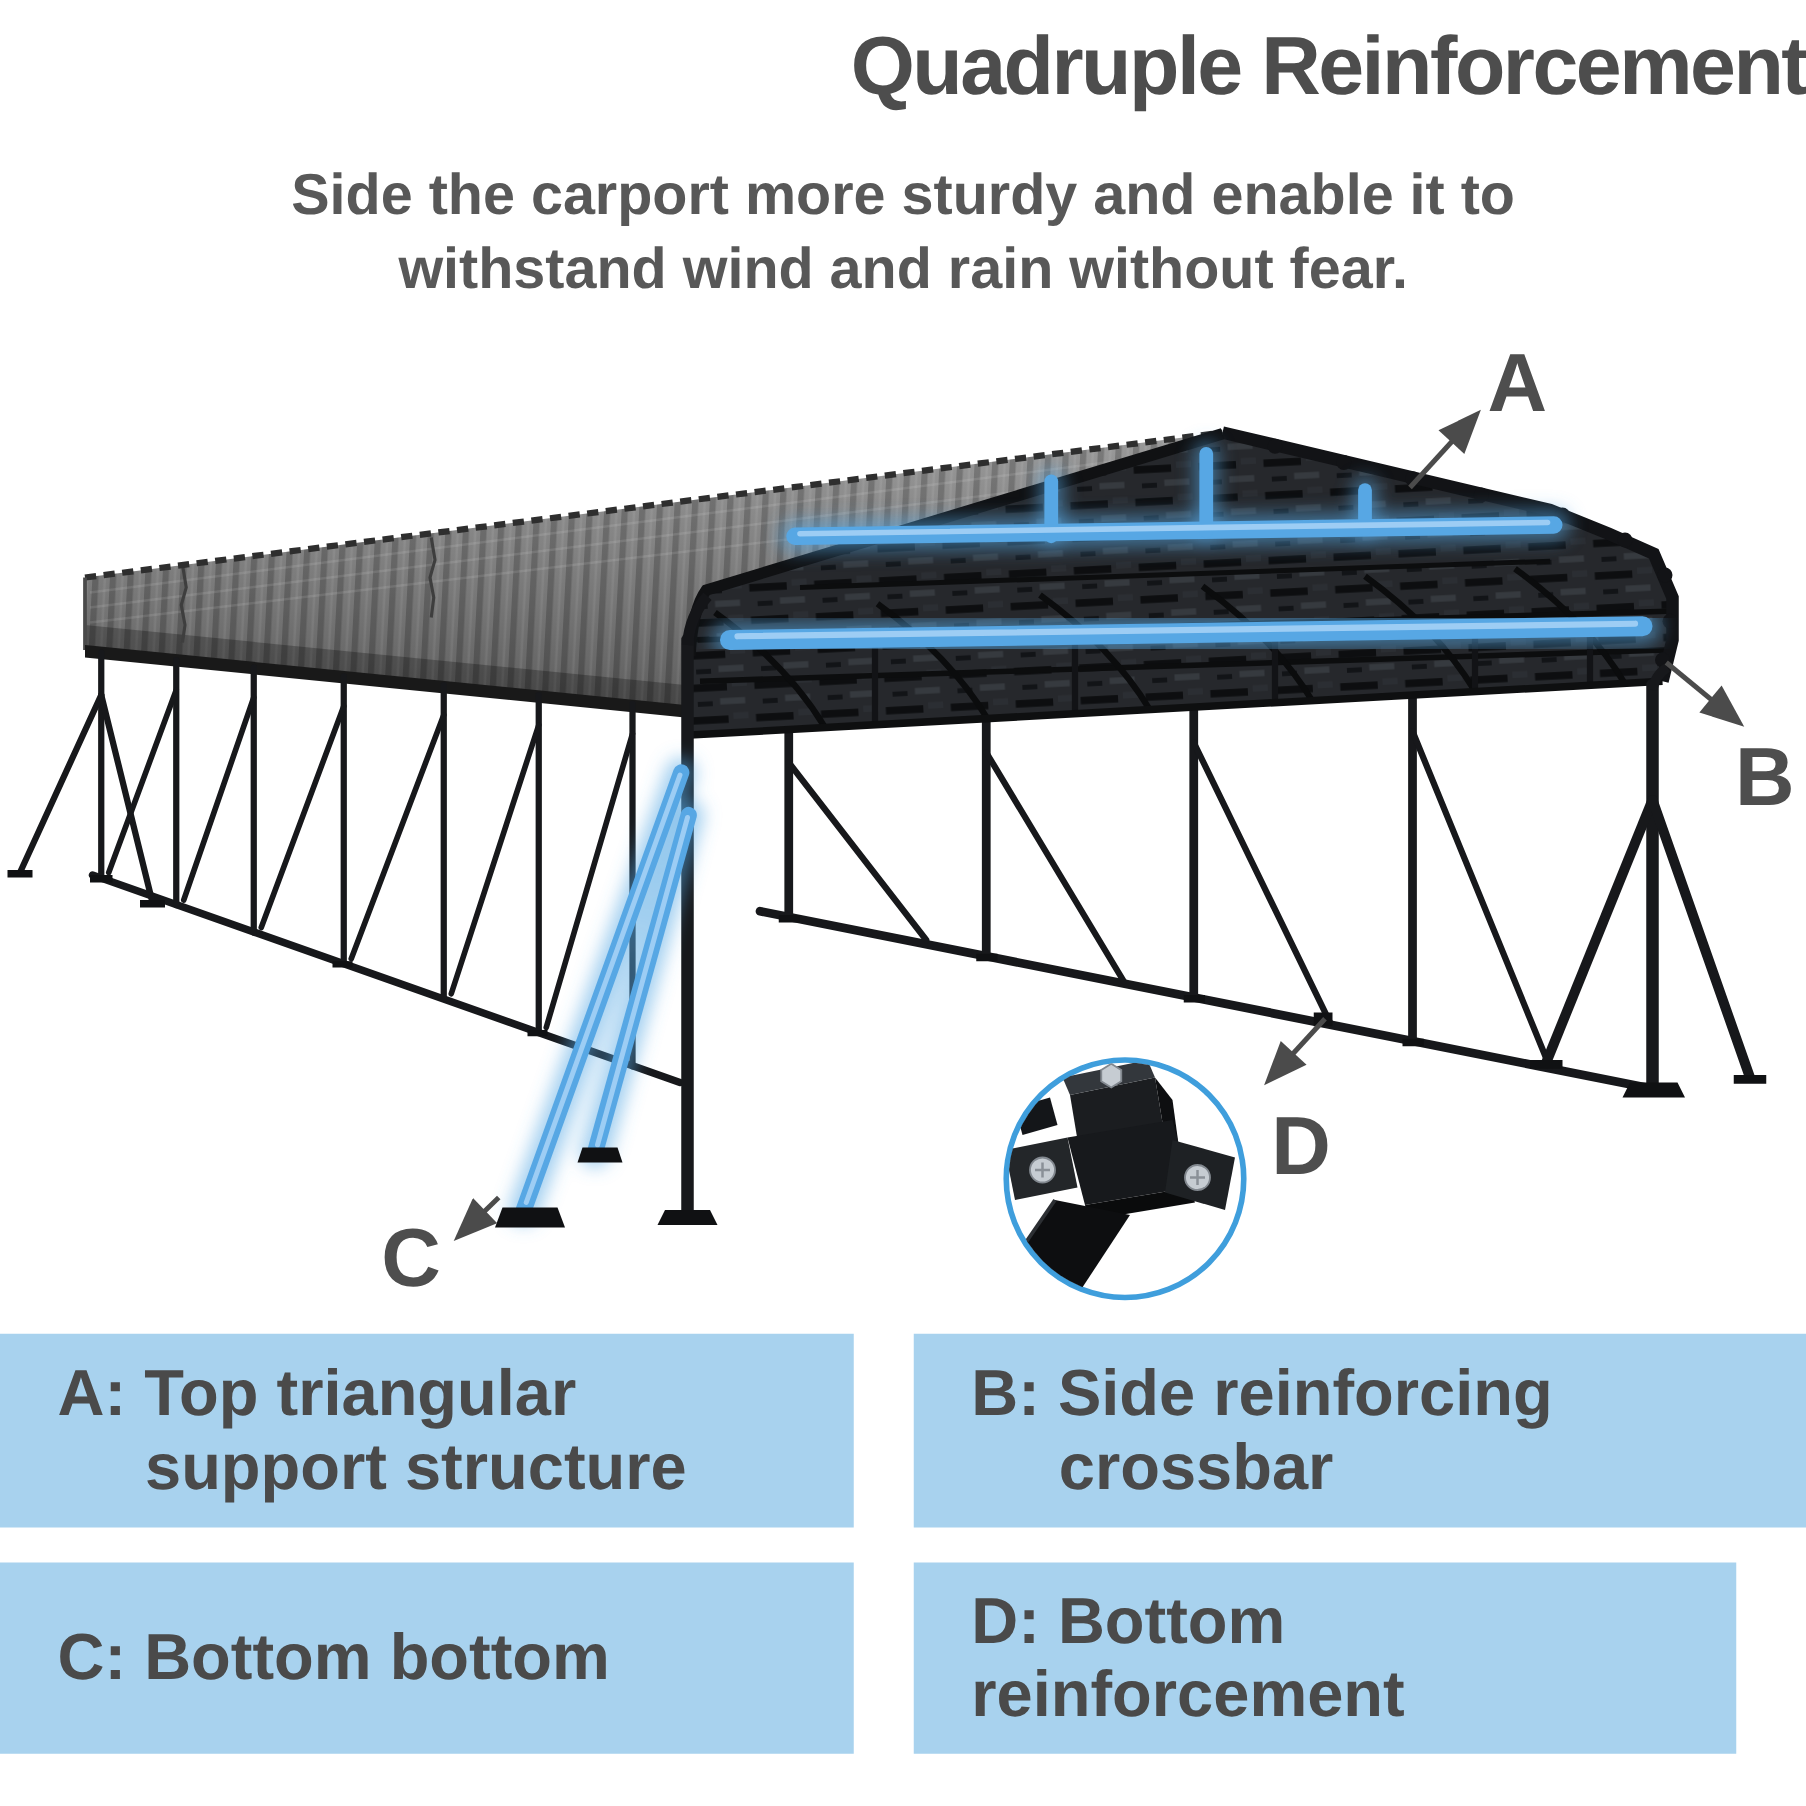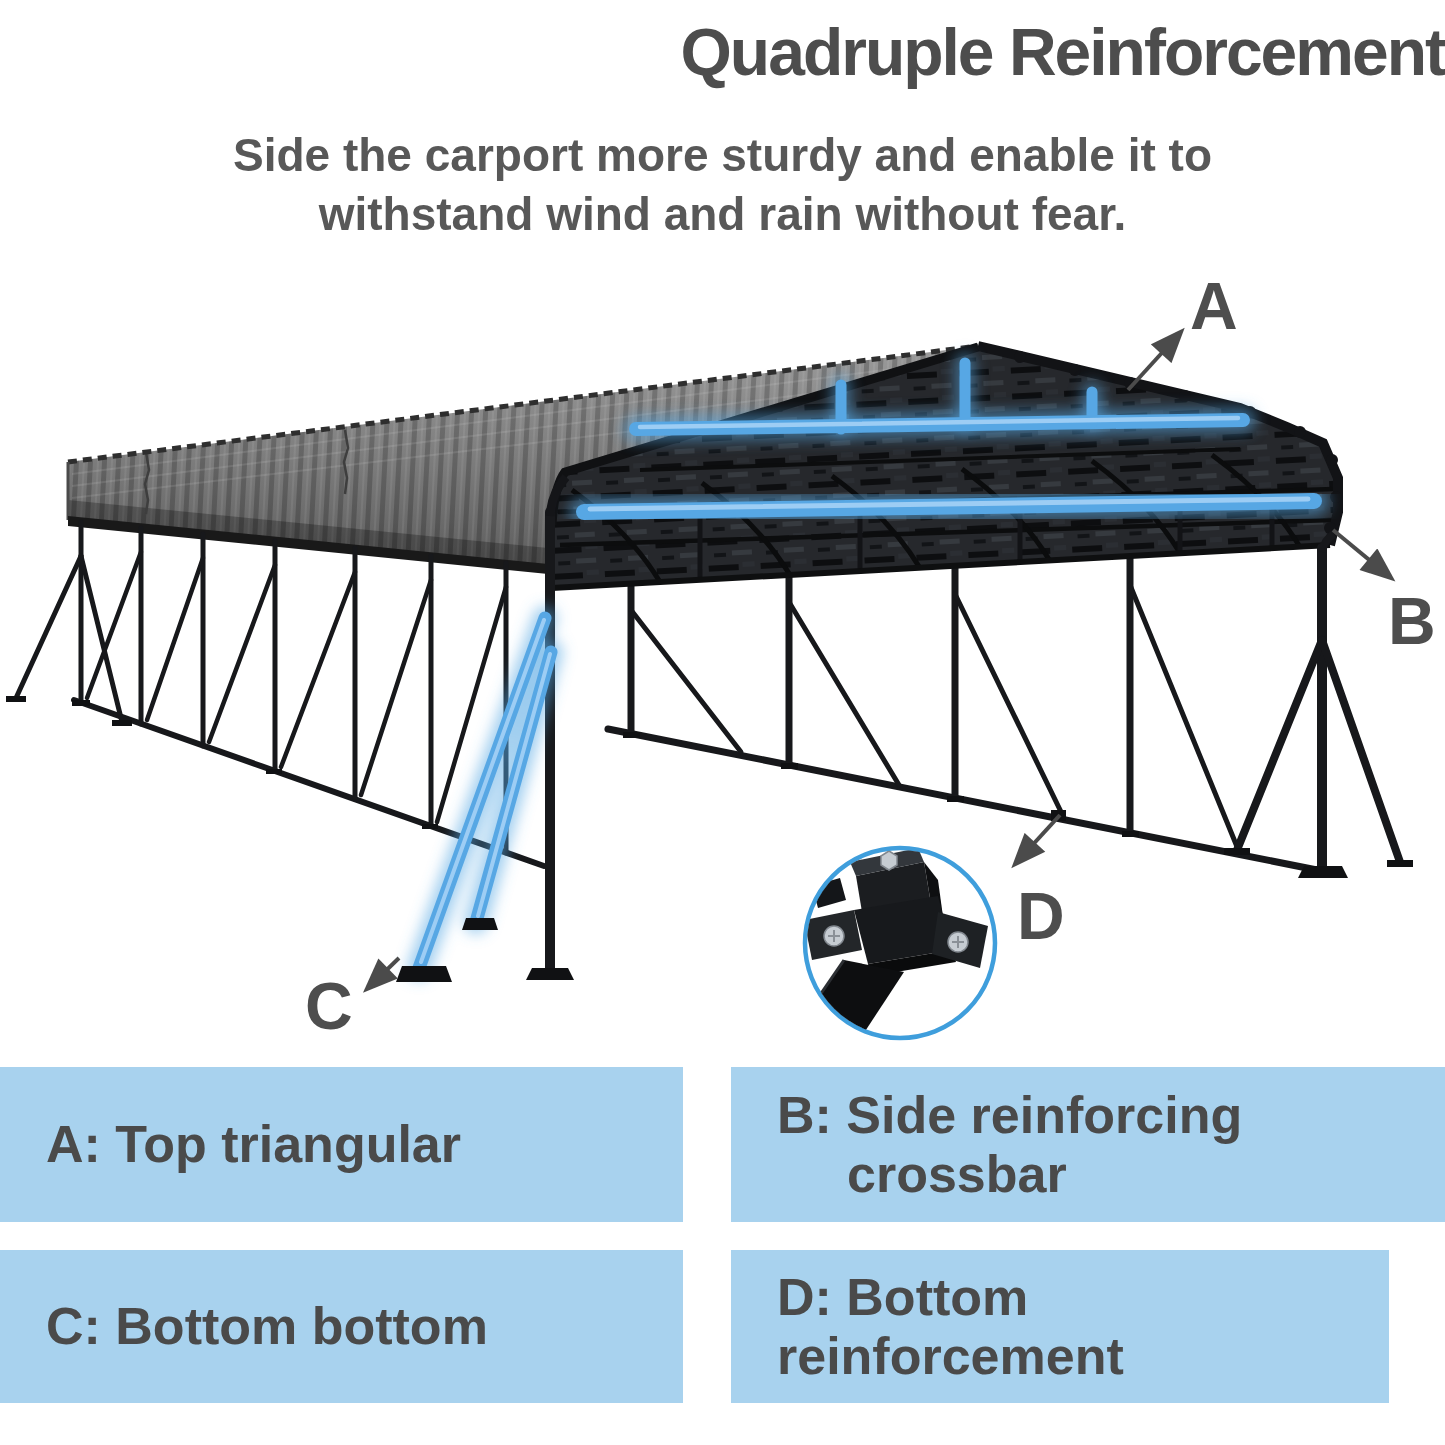--- a/index.html
+++ b/index.html
@@ -255,20 +255,21 @@
     </g>
   </svg>
 
   <div class="callout-label" style="left:1190px;top:273px;">A</div>
   <div class="callout-label" style="left:1388px;top:588px;">B</div>
   <div class="callout-label" style="left:305px;top:973px;">C</div>
   <div class="callout-label" style="left:1017px;top:883px;">D</div>
 
   <div class="feature-box" style="left:0;top:1067px;width:683px;height:155px;">
     <div class="box-line">A: Top triangular</div>
+    <div class="box-line indent">support structure</div>
   </div>
   <div class="feature-box" style="left:731px;top:1067px;width:714px;height:155px;">
     <div class="box-line">B: Side reinforcing</div>
     <div class="box-line indent">crossbar</div>
   </div>
   <div class="feature-box" style="left:0;top:1250px;width:683px;height:153px;">
     <div class="box-line">C: Bottom bottom</div>
   </div>
   <div class="feature-box" style="left:731px;top:1250px;width:658px;height:153px;">
     <div class="box-line">D: Bottom reinforcement</div>

